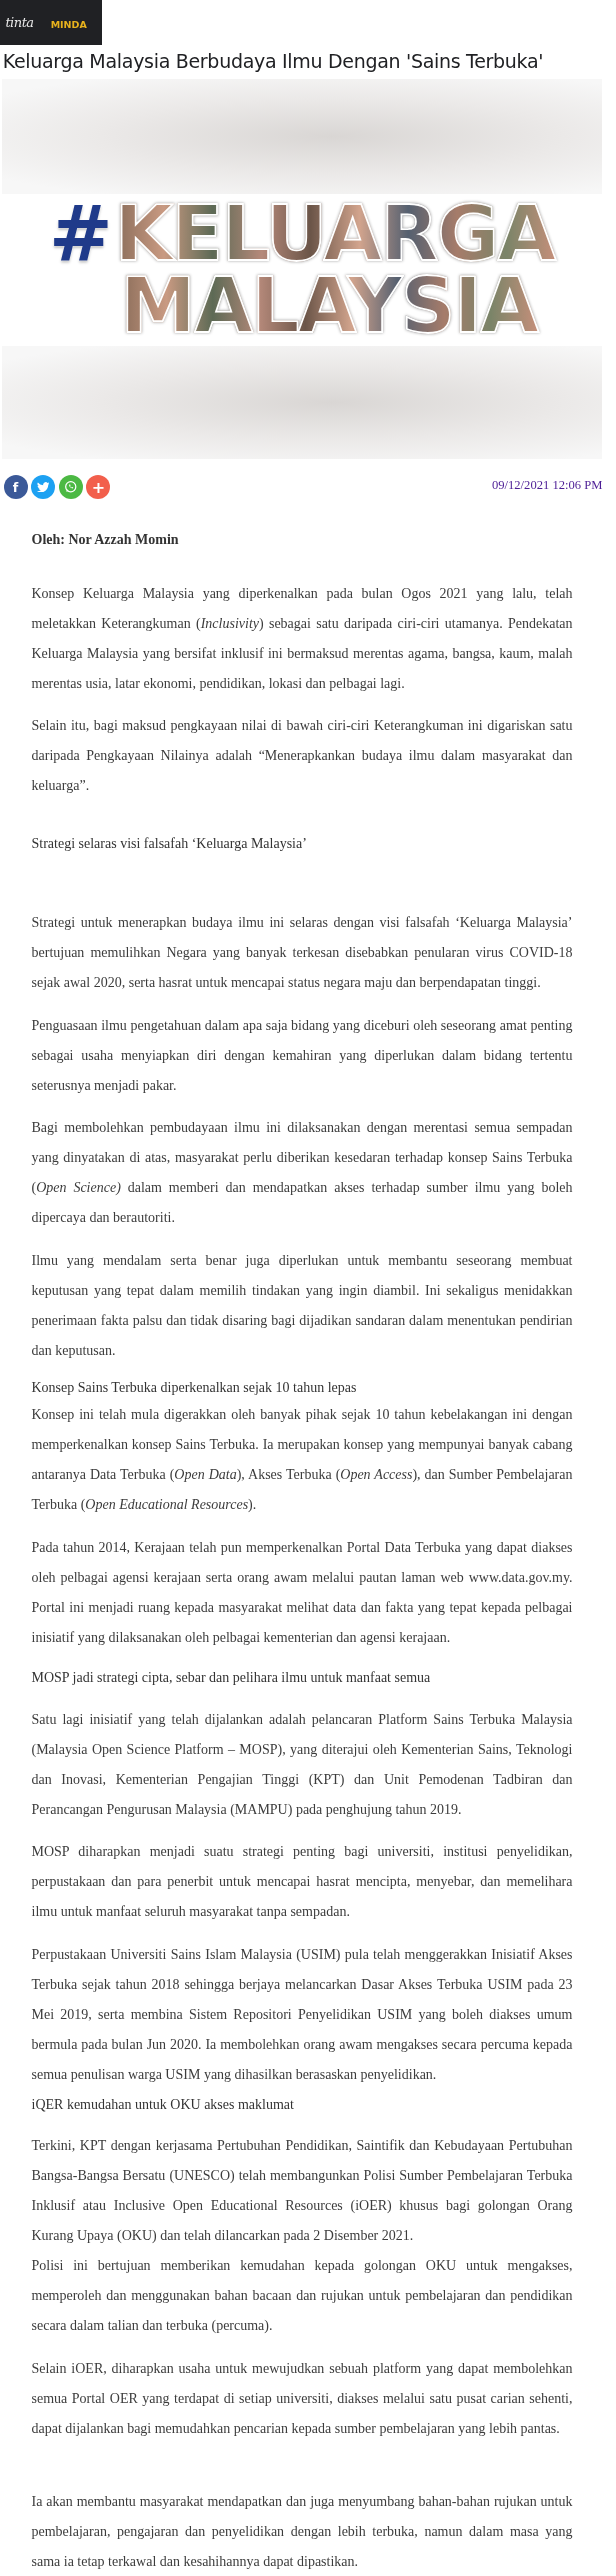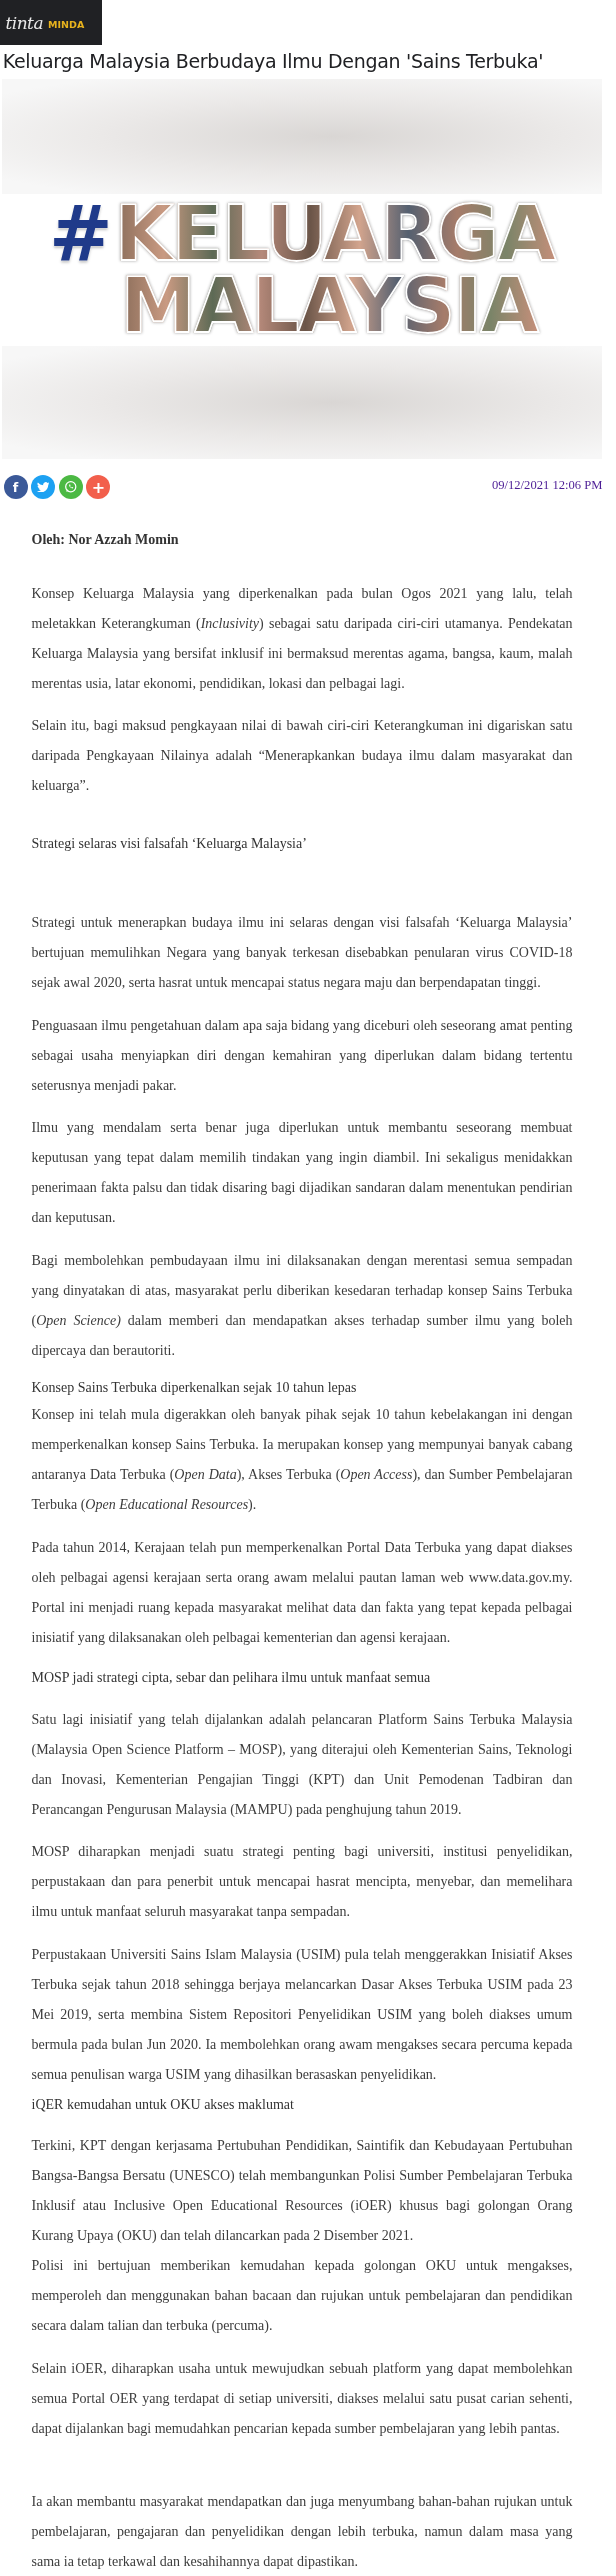--- a/index.html
+++ b/index.html
@@ -1,20 +1,20 @@
 <!DOCTYPE html>
 <html style="font-size:14.4px"><head>
 <meta charset="utf-8">
 <style>
   * { box-sizing: border-box; margin: 0; padding: 0; }
   html, body { width: 616px; background: #ffffff; }
   body { font-family: "DejaVu Serif", serif; color: #3a3a3a; position: relative; height: 2576px; overflow: hidden; }
   .logo { position: absolute; left: 0; top: 0; width: 102px; height: 45px; background: #202124; display: flex; align-items: center; padding-left: 5.4px; }
-  .logo .script { font-family: "DejaVu Serif", serif; font-style: italic; color: #e8e8e8; font-size: 17px; letter-spacing: -0.5px; }
-  .logo .brand { font-family: "DejaVu Sans", sans-serif; font-weight: bold; color: #e7b21d; font-size: 9.5px; margin-left: 5px; margin-top: 3.6px; }
+  .logo .script { font-family: "DejaVu Serif", serif; font-style: italic; color: #e8e8e8; font-size: 13px; letter-spacing: -0.5px; }
+  .logo .brand { font-family: "DejaVu Sans", sans-serif; font-weight: bold; color: #e7b21d; font-size: 9.5px; margin-left: 17px; margin-top: 3.6px; }
   .title { position: absolute; left: 2.7px; top: 50px; font-family: "DejaVu Sans", sans-serif; font-size: 19px; font-weight: 500; color: #202124; letter-spacing: -0.3px; white-space: nowrap; }
   .banner { position: absolute; left: 1.8px; top: 79px; width: 600px; height: 380px; background: #fff; }
   .banner .band { position: absolute; left: 0; width: 100%; height: 115px; background: radial-gradient(ellipse 70% 60% at 55% 50%, #d9d6d4 0%, #ebe9e8 55%, #f7f7f7 100%); }
   .banner .band.top { top: 0; }
   .banner .band.bottom { bottom: 0; height: 113px; }
   .banner .art { position: absolute; left: 0; top: 115px; width: 100%; height: 152px; display: flex; flex-direction: column; align-items: center; justify-content: center; }
   .art .row { display: flex; align-items: center; font-family: "DejaVu Sans", sans-serif; font-weight: bold; line-height: 1; }
   .art .hash { color: #1f3a8a; font-size: 76px; margin-right: 1.8px; text-shadow: 0 0 1.8px #fff, 0 1.8px 2.7px rgba(0,0,0,0.25); }
   .art .word { font-size: 76px; letter-spacing: -1.8px; color: transparent; background: linear-gradient(90deg, #8a6d5a, #c99a82, #5d6a55, #b5897a, #6b5548, #d2a48d, #556070, #a67c6a, #7a8468, #c48f7a); -webkit-background-clip: text; background-clip: text; -webkit-text-stroke: 1.8px #ffffff; filter: drop-shadow(0 0.9px 1.8px rgba(0,0,0,0.35)); }
   .art .row2 { margin-left: 54px; margin-top: -3.6px; }
@@ -80,24 +80,24 @@
   <p class="byline">Oleh: Nor Azzah Momin</p>
 
   <p style="margin-top:28px">
     <span><span>Konsep Keluarga Malaysia yang diperkenalkan pada bulan Ogos 2021 yang lalu, telah meletakkan Keterangkuman (</span><em>Inclusivity</em><span>) sebagai satu daripada ciri-ciri utamanya. Pendekatan Keluarga Malaysia yang bersifat inklusif ini bermaksud merentas agama, bangsa, kaum, malah merentas usia, latar ekonomi, pendidikan, lokasi dan pelbagai lagi.</span></span>
   </p>
   <p style="margin-top:12.6px">Selain itu, bagi maksud pengkayaan nilai di bawah ciri-ciri Keterangkuman ini digariskan satu daripada Pengkayaan Nilainya adalah “Menerapkankan budaya ilmu dalam masyarakat dan keluarga”.</p>
 
   <p class="h" style="margin-top:30px">Strategi selaras visi falsafah ‘Keluarga Malaysia’</p>
   <p style="margin-top:52px">Strategi untuk menerapkan budaya ilmu ini selaras dengan visi falsafah ‘Keluarga Malaysia’ bertujuan memulihkan Negara yang banyak terkesan disebabkan penularan virus COVID-18 sejak awal 2020, serta hasrat untuk mencapai status negara maju dan berpendapatan tinggi.</p>
   <p class="mt-gap">Penguasaan ilmu pengetahuan dalam apa saja bidang yang diceburi oleh seseorang amat penting sebagai usaha menyiapkan diri dengan kemahiran yang diperlukan dalam bidang tertentu seterusnya menjadi pakar.</p>
-  <p class="mt-gap">Ilmu yang mendalam serta benar juga diperlukan untuk membantu seseorang membuat keputusan yang tepat dalam memilih tindakan yang ingin diambil. Ini sekaligus menidakkan penerimaan fakta palsu dan tidak disaring bagi dijadikan sandaran dalam menentukan pendirian dan keputusan.</p>
   <p class="mt-gap">
     <span>Bagi membolehkan pembudayaan ilmu ini dilaksanakan dengan merentasi semua sempadan yang dinyatakan di atas, masyarakat perlu diberikan kesedaran terhadap konsep Sains Terbuka (</span><em>Open Science)</em><span> dalam memberi dan mendapatkan akses terhadap sumber ilmu yang boleh dipercaya dan berautoriti.</span>
   </p>
+  <p class="mt-gap">Ilmu yang mendalam serta benar juga diperlukan untuk membantu seseorang membuat keputusan yang tepat dalam memilih tindakan yang ingin diambil. Ini sekaligus menidakkan penerimaan fakta palsu dan tidak disaring bagi dijadikan sandaran dalam menentukan pendirian dan keputusan.</p>
 
   <p class="h" style="margin-top:9px">Konsep Sains Terbuka diperkenalkan sejak 10 tahun lepas</p>
   <p>
     <span>Konsep ini telah mula digerakkan oleh banyak pihak sejak 10 tahun kebelakangan ini dengan memperkenalkan konsep Sains Terbuka. Ia merupakan konsep yang mempunyai banyak cabang antaranya Data Terbuka (</span><em>Open Data</em><span>), Akses Terbuka (</span><em>Open Access</em><span>), dan Sumber Pembelajaran Terbuka (</span><em>Open Educational Resources</em><span>).</span>
   </p>
   <p class="mt-gap">Pada tahun 2014, Kerajaan telah pun memperkenalkan Portal Data Terbuka yang dapat diakses oleh pelbagai agensi kerajaan serta orang awam melalui pautan laman web www.data.gov.my. Portal ini menjadi ruang kepada masyarakat melihat data dan fakta yang tepat kepada pelbagai inisiatif yang dilaksanakan oleh pelbagai kementerian dan agensi kerajaan.</p>
 
   <p class="h" style="margin-top:12.6px">MOSP jadi strategi cipta, sebar dan pelihara ilmu untuk manfaat semua</p>
   <p style="margin-top:14.4px">Satu lagi inisiatif yang telah dijalankan adalah pelancaran Platform Sains Terbuka Malaysia (Malaysia Open Science Platform – MOSP), yang diterajui oleh Kementerian Sains, Teknologi dan Inovasi, Kementerian Pengajian Tinggi (KPT) dan Unit Pemodenan Tadbiran dan Perancangan Pengurusan Malaysia (MAMPU) pada penghujung tahun 2019.</p>
   <p class="mt-gap">MOSP diharapkan menjadi suatu strategi penting bagi universiti, institusi penyelidikan, perpustakaan dan para penerbit untuk mencapai hasrat mencipta, menyebar, dan memelihara ilmu untuk manfaat seluruh masyarakat tanpa sempadan.</p>

